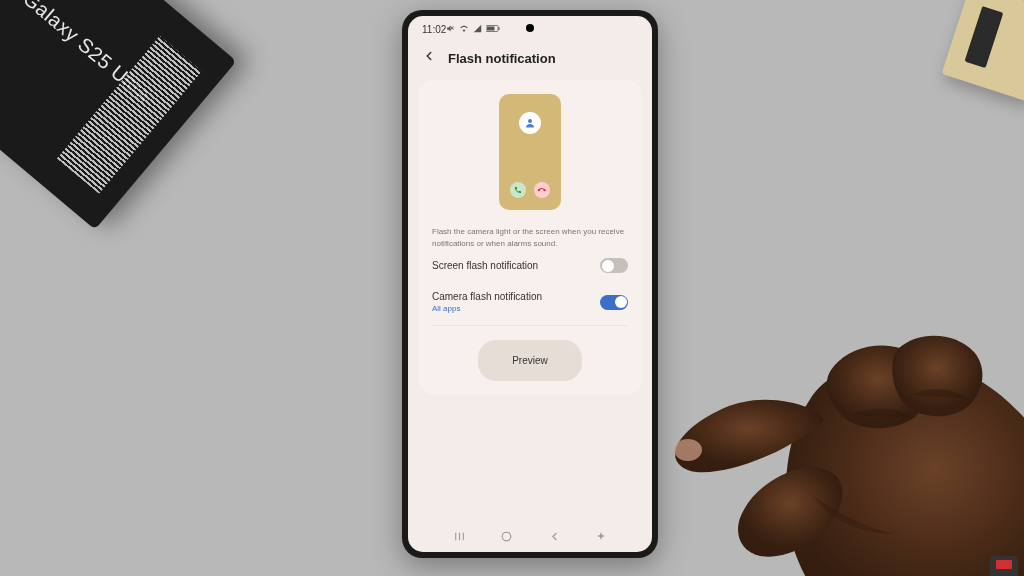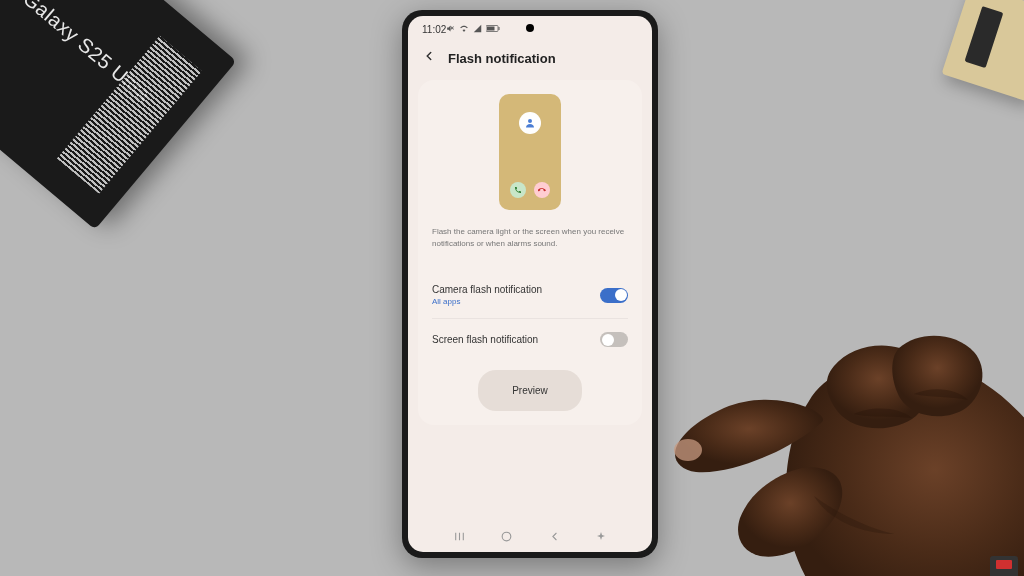--- a/index.html
+++ b/index.html
@@ -149,21 +149,21 @@
       align-items: center;
       justify-content: center;
       font-size: 8px;
     }
     .mockup-btn.green { background: #c8e6c9; color: #2e7d32; }
     .mockup-btn.red { background: #ffcdd2; color: #c62828; }
     .description {
       font-size: 8px;
       color: #777;
       line-height: 1.45;
-      margin-bottom: 26px;
+      margin-bottom: 0;
     }
     .setting-row {
       display: flex;
       justify-content: space-between;
       align-items: center;
       padding: 9px 0;
     }
     .setting-row.with-border {
       border-bottom: 1px solid rgba(0,0,0,0.05);
       padding-bottom: 12px;
@@ -342,33 +342,33 @@
           <div class="mockup-btn red">
             <svg width="8" height="8" viewBox="0 0 24 24" fill="#c62828">
                 <path d="M21 15.5c-1.2 0-2.4-.2-3.6-.6-.3-.1-.7 0-1 .2l-2.2 2.2c-2.8-1.4-5.2-3.8-6.6-6.6l2.2-2.2c.3-.3.4-.7.2-1-.4-1.2-.6-2.4-.6-3.6 0-.6-.4-1-1-1H5c-.6 0-1 .4-1 1 0 9.4 7.6 17 17 17 .6 0 1-.4 1-1v-3.4c0-.5-.4-1-1-1z" transform="rotate(135 12 12)"></path>
               </svg>
           </div>
         </div>
       </div>
 
       <div class="description">Flash the camera light or the screen when you receive notifications or when alarms sound.</div>
 
+      <div class="setting-row">
+        <div class="setting-label">Screen flash notification</div>
+        <div class="toggle off">
+          <div class="toggle-knob"></div>
+        </div>
+      </div>
+
       <div class="setting-row with-border">
         <div>
           <div class="setting-label">Camera flash notification</div>
           <div class="setting-sub">All apps</div>
         </div>
         <div class="toggle on">
-          <div class="toggle-knob"></div>
-        </div>
-      </div>
-
-      <div class="setting-row">
-        <div class="setting-label">Screen flash notification</div>
-        <div class="toggle off">
           <div class="toggle-knob"></div>
         </div>
       </div>
 
       <button class="preview-btn">Preview</button>
     </div>
 
     <div class="nav-bar">
       <span class="nav-icon">
         <svg width="13" height="13" viewBox="0 0 24 24" fill="none" stroke="#999" stroke-width="2">

